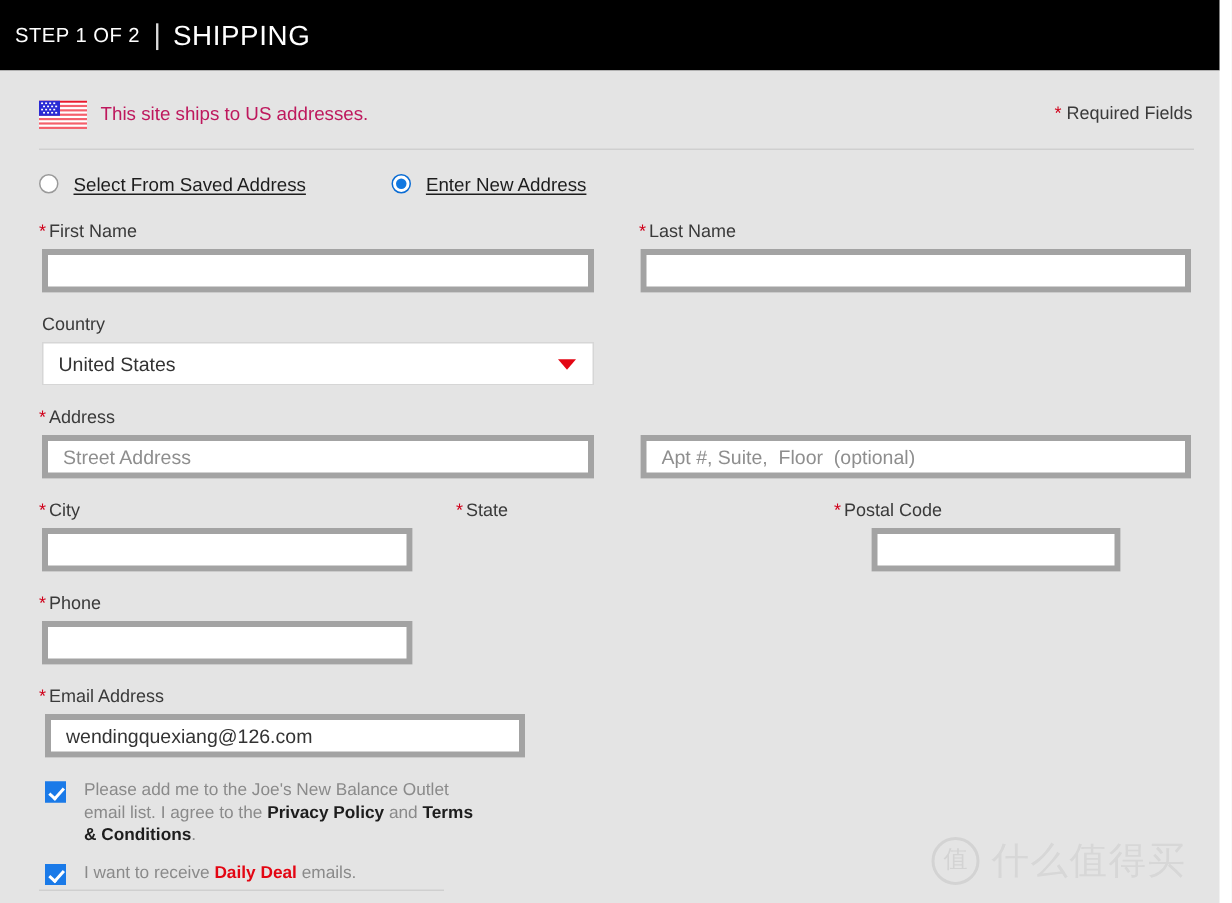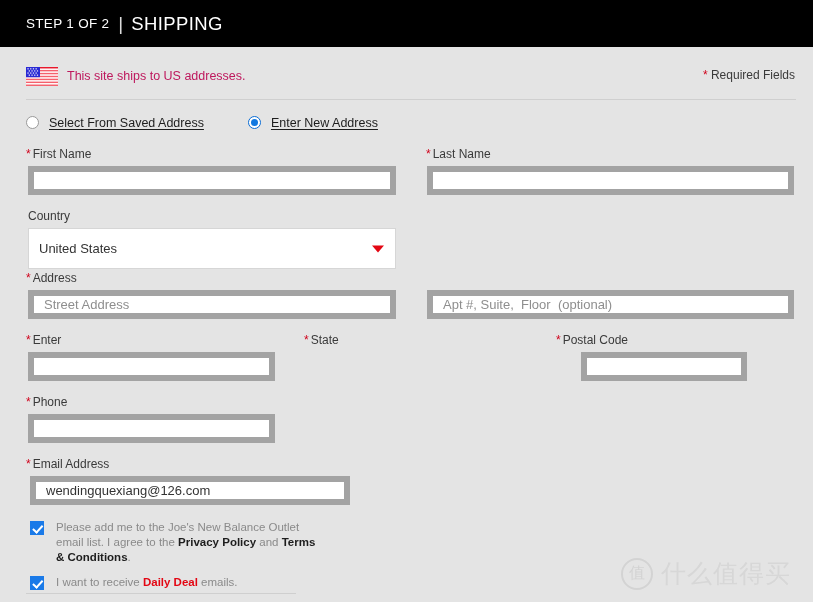--- a/index.html
+++ b/index.html
@@ -19,21 +19,21 @@
   .step-header {
     position: absolute;
     left: 0;
     top: 0;
     width: 813px;
     height: 47px;
     background: #000000;
     color: #ffffff;
     display: flex;
     align-items: center;
-    padding-left: 26px;
+    padding-left: 10px;
     box-sizing: border-box;
   }
   .step-label {
     font-size: 13.5px;
     letter-spacing: 0.3px;
     color: #ffffff;
     font-weight: 400;
   }
   .step-divider-bar {
     display: inline-block;
@@ -110,21 +110,21 @@
     top: 66px;
     height: 20px;
     display: flex;
     align-items: center;
   }
   .radio-item {
     display: flex;
     align-items: flex-start;
     cursor: pointer;
   }
-  .radio-item + .radio-item { margin-left: 44px; }
+  .radio-item + .radio-item { margin-left: 57px; }
   .radio-circle {
     width: 13px;
     height: 13px;
     border-radius: 50%;
     border: 1px solid #9a9a9a;
     background: #ffffff;
     box-sizing: border-box;
     display: inline-block;
     position: relative;
     flex: none;
@@ -158,21 +158,21 @@
     color: #3a3a3a;
     white-space: nowrap;
   }
   .field-label .star {
     color: #d0021b;
     margin-right: 2px;
   }
   .text-input {
     position: absolute;
     background: #ffffff;
-    border: 6px solid #a3a3a3;
+    border: 4px solid #a3a3a3;
     box-sizing: border-box;
     font-family: "Liberation Sans", sans-serif;
     font-size: 13px;
     color: #333333;
     padding: 0 10px;
     outline: none;
     border-radius: 0;
   }
   .text-input::placeholder {
     color: #8e8e8e;
@@ -344,31 +344,31 @@
     </label>
   </div>
 
   <span class="field-label" style="left:26px; top:100px;"><span class="star">*</span><span>First Name</span></span>
   <input class="text-input" style="left: 28px; top: 119px; width: 368px; height: 29px;" type="text" value="" placeholder="">
 
   <span class="field-label" style="left:426px; top:100px;"><span class="star">*</span><span>Last Name</span></span>
   <input class="text-input" style="left: 427px; top: 119px; width: 367px; height: 29px;" type="text" value="" placeholder="">
 
   <span class="field-label" style="left:26px; top:162px;"><span class="star"></span><span>Country</span></span>
-  <div class="select-box" style="left:28px; top:181px; width:368px; height:41px;">
+  <div class="select-box" style="left:28px; top:181px; width:368px; height:29px;">
     <span class="select-value">United States</span>
     <span class="select-arrow"></span>
   </div>
 
   <span class="field-label" style="left:26px; top:224px;"><span class="star">*</span><span>Address</span></span>
   <input class="text-input" style="left: 28px; top: 243px; width: 368px; height: 29px;" type="text" value="" placeholder="Street Address">
 
   <input class="text-input" style="left: 427px; top: 243px; width: 367px; height: 29px;" type="text" value="" placeholder="Apt #, Suite,  Floor  (optional)">
 
-  <span class="field-label" style="left:26px; top:286px;"><span class="star">*</span><span>Enter</span></span>
+  <span class="field-label" style="left:26px; top:286px;"><span class="star">*</span><span>City</span></span>
   <input class="text-input" style="left: 28px; top: 305px; width: 247px; height: 29px;" type="text" value="" placeholder="">
 
   <span class="field-label" style="left:304px; top:286px;"><span class="star">*</span><span>State</span></span>
 
   <span class="field-label" style="left:556px; top:286px;"><span class="star">*</span><span>Postal Code</span></span>
   <input class="text-input" style="left: 581px; top: 305px; width: 166px; height: 29px;" type="text" value="" placeholder="">
 
   <span class="field-label" style="left:26px; top:348px;"><span class="star">*</span><span>Phone</span></span>
   <input class="text-input" style="left: 28px; top: 367px; width: 247px; height: 29px;" type="text" value="" placeholder="">
 

